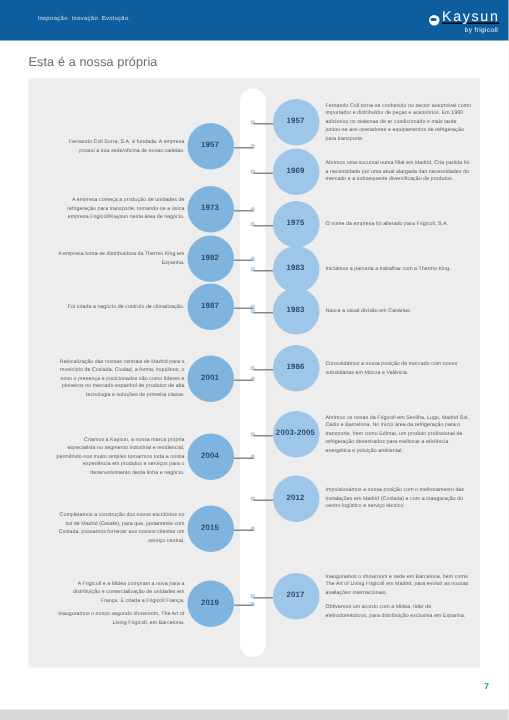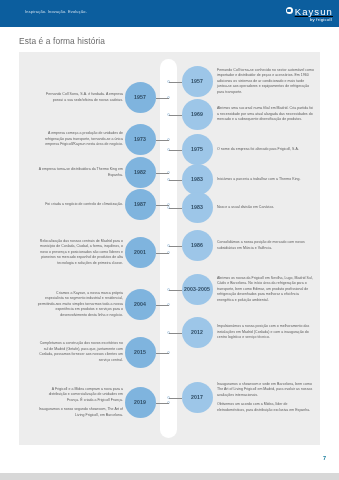--- a/index.html
+++ b/index.html
@@ -18,21 +18,21 @@
   }
   .header-tagline {
     position:absolute; left:25px; top:9px;
     font-size:3.9px; letter-spacing:.22px; color:#cfe0ee;
     white-space:nowrap;
   }
   .logo {
     position:absolute; right:6px; top:7px;
     text-align:right; line-height:1;
   }
-  .logo-row { display:flex; align-items:flex-start; gap:2px; justify-content:flex-end;text-decoration:underline; }
+  .logo-row { display:flex; align-items:flex-end; gap:2px; justify-content:flex-end;text-decoration:underline; }
   .logo-mark {
     width:7px; height:7px; border-radius:50%;
     background:#ffffff; position:relative; flex:0 0 auto;
   }
   .logo-mark::after {
     content:""; position:absolute; left:1.6px; top:2.4px;
     width:3.8px; height:2.2px; border-radius:1px; background:#0c5e9e;
   }
   .logo-word {
     font-size:9.5px; color:#ffffff; letter-spacing:1.1px;
@@ -106,21 +106,21 @@
   <div class="header-tagline">Inspiração. Inovação. Evolução.</div>
   <div class="logo">
     <div class="logo-row">
       <span class="logo-mark"></span>
       <span class="logo-word">Kaysun</span>
     </div>
     <div class="logo-sub">by frigicoll</div>
   </div>
 </div>
 
-<div class="page-title">Esta é a forma história</div>
+<div class="page-title">Esta é a nossa própria</div>
 
 <div class="panel">
   <div class="rail" id="rail">
       <div class="rail-dot" style="top: 20.8px;"></div>
       <div class="rail-dot" style="top: 36.8px;"></div>
       <div class="rail-dot" style="top: 53.8px;"></div>
       <div class="rail-dot" style="top: 78.8px;"></div>
       <div class="rail-dot" style="top: 88.8px;"></div>
       <div class="rail-dot" style="top: 111.8px;"></div>
       <div class="rail-dot" style="top: 118.8px;"></div>

